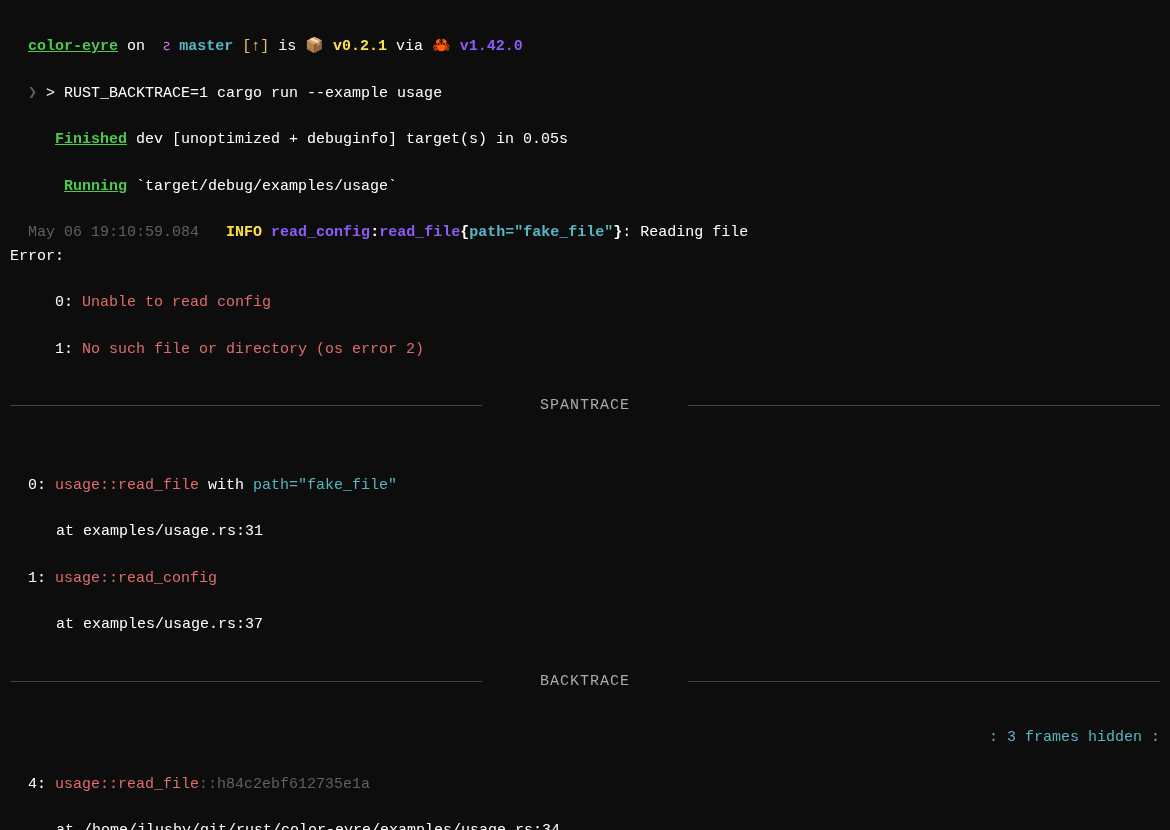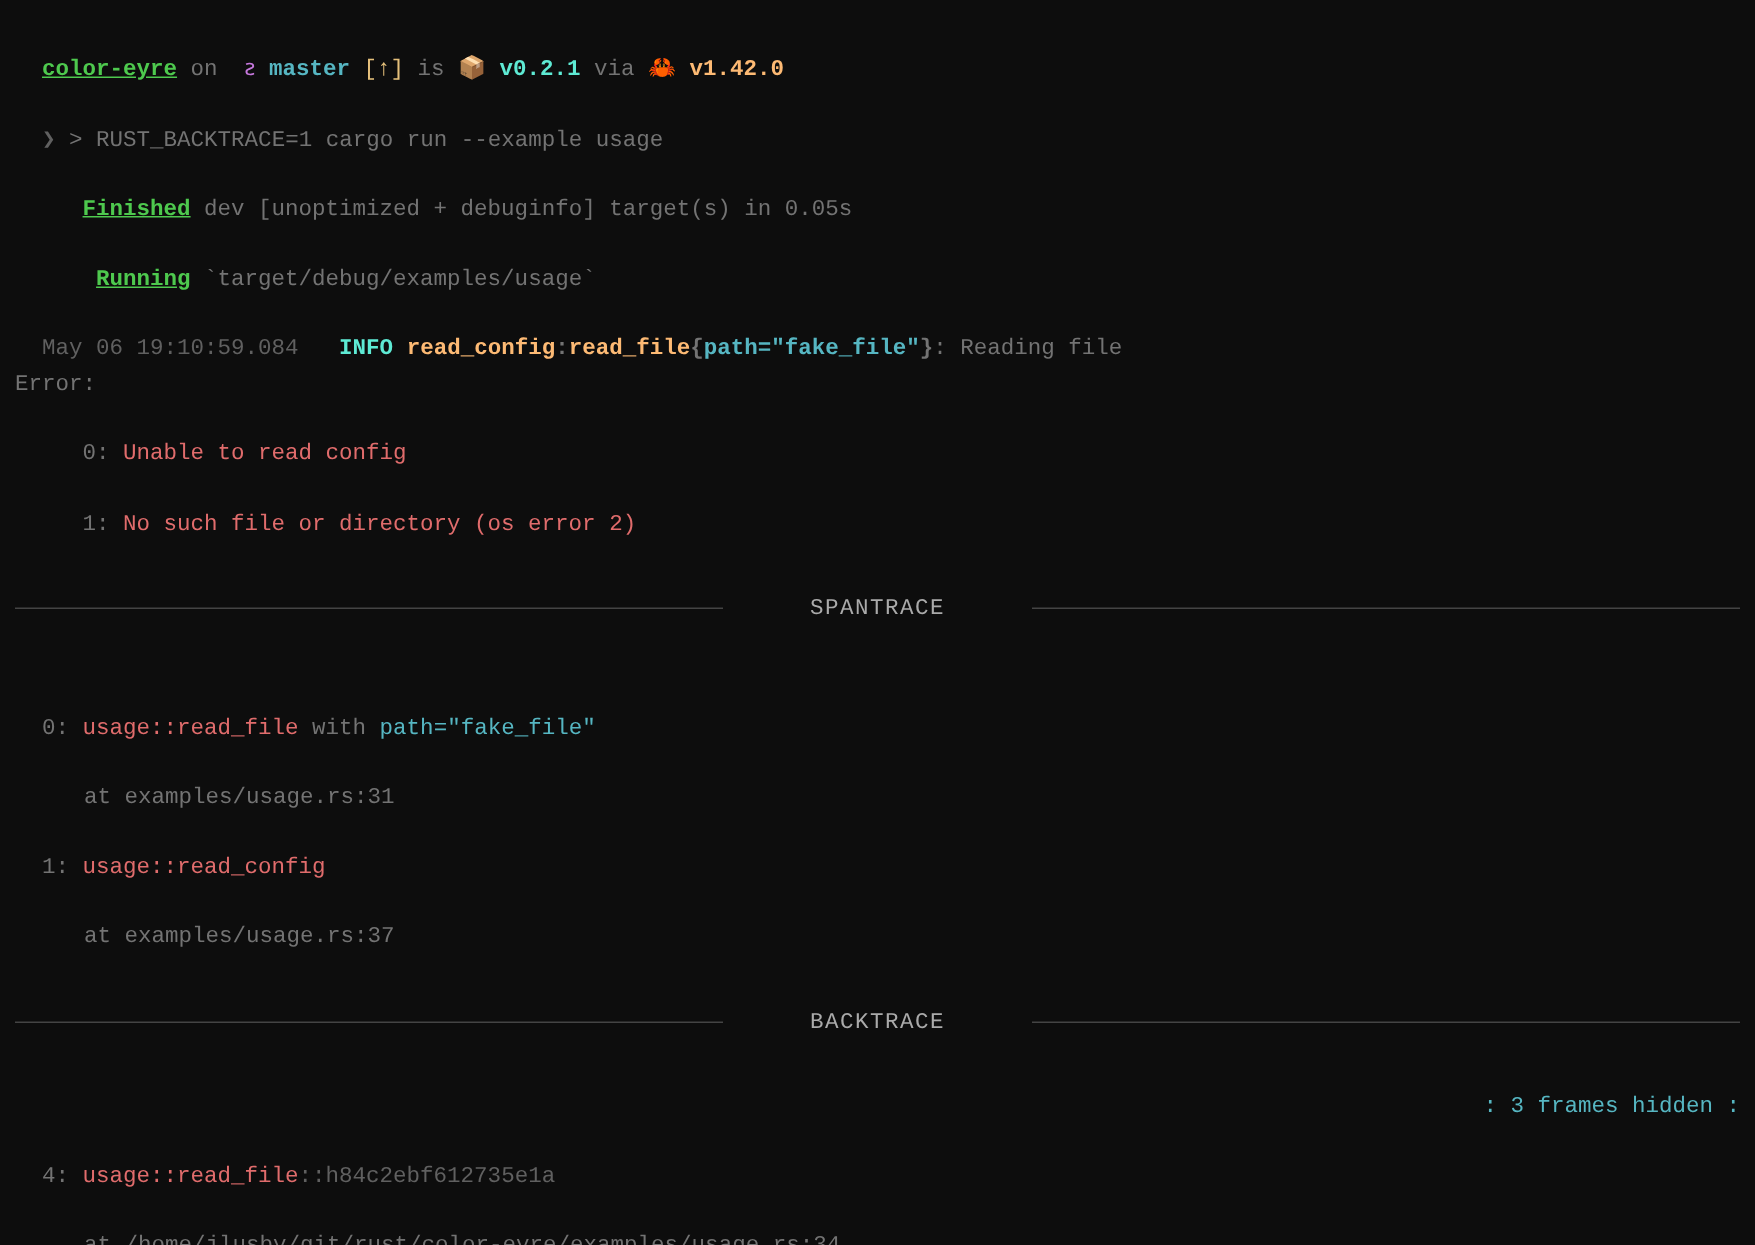--- a/index.html
+++ b/index.html
@@ -8,27 +8,27 @@
       color: #d4d4d4;
       font-family: 'Courier New', Courier, monospace;
       font-size: 15px;
       line-height: 1.55;
       width: 1170px;
       min-height: 830px;
       padding: 12px 10px;
       overflow: hidden;
     }
     .line { white-space: pre; display: block; }
-    .c-white { color: #737373; }
+    .c-white { color: #ffffff; }
     .c-green { color: #4ec94e; text-decoration: underline; }
     .c-red { color: #e06c6c; }
-    .c-orange { color: #fdba74; }
+    .c-orange { color: #8b5cf6; }
     .c-cyan { color: #56b6c2; }
     .c-yellow { color: #e5c07b; }
-    .c-teal { color: #5eead4; }
+    .c-teal { color: #fde047; }
     .c-dim { color: #606060; }
     .c-pink { color: #c678dd; }
     .bold { font-weight: bold; }
     .divider-row {
       display: flex;
       align-items: center;
       margin: 10px 0;
       color: #555;
       gap: 44px;
     }

